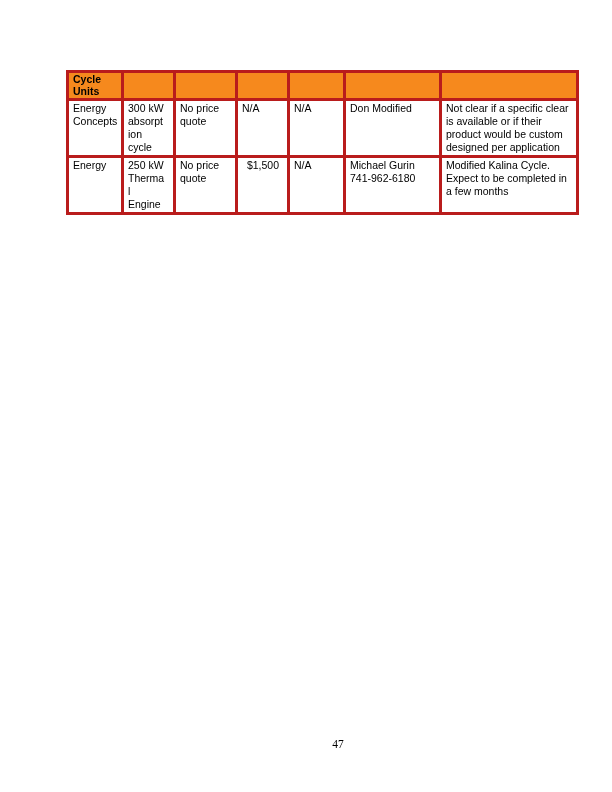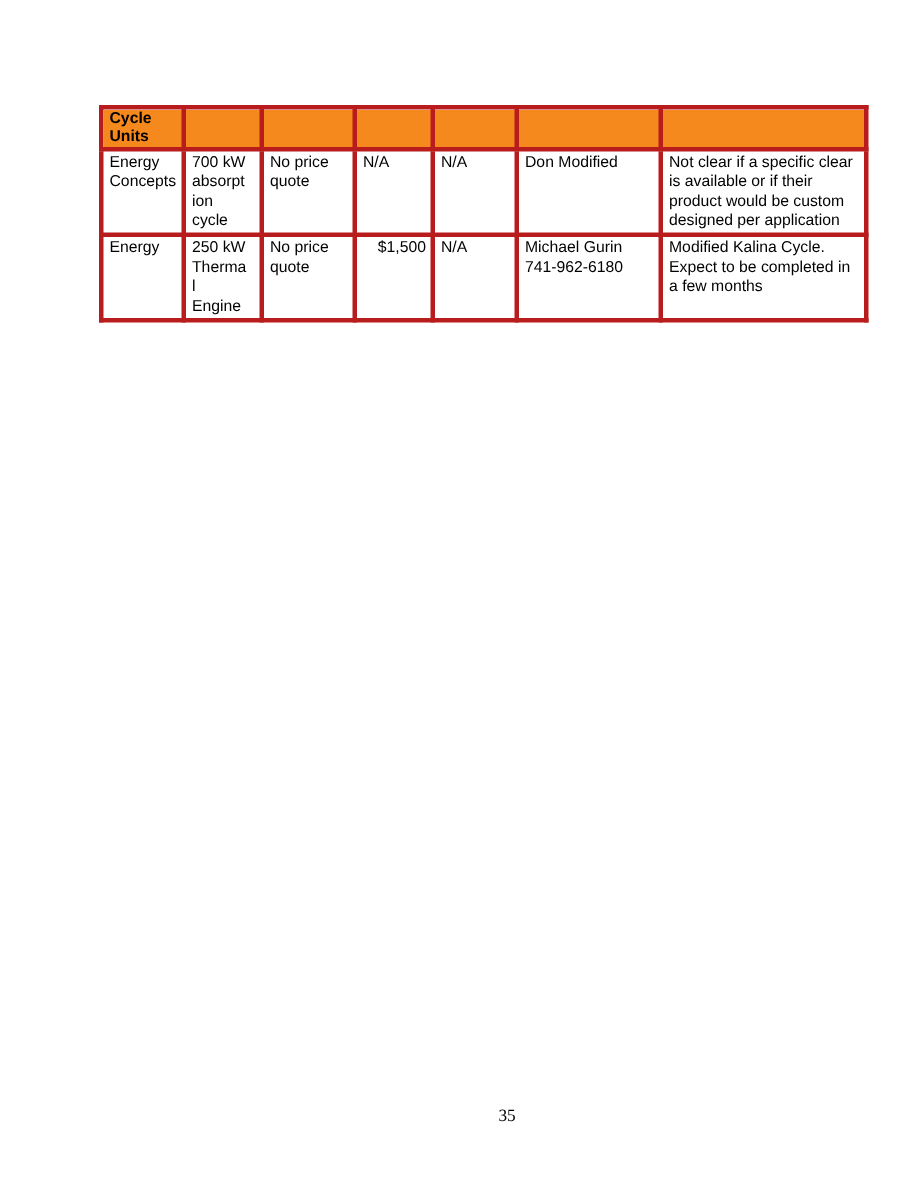--- a/index.html
+++ b/index.html
@@ -37,21 +37,21 @@
   tr.header-row td {
     background: #F6891D;
     font-weight: bold;
     height: 21px;
     line-height: 11.5px;
     padding-top: 1px;
   }
   tr.body-row-1 { height: 55px; }
   tr.body-row-2 { height: 54px; }
   td.pre { white-space: pre-line; }
-  td.right { text-align: right; margin-top: 30px; }
+  td.right { text-align: center; margin-top: 30px; }
   td.serif {
     font-family: "Liberation Serif", serif;
     font-size: 11px;
     line-height: 13px;
   }
   .page-number {
     position: absolute;
     top: 738px;
     left: 338px;
     transform: translateX(-50%);
@@ -81,21 +81,21 @@
 Units</td>
         <td></td>
         <td></td>
         <td></td>
         <td></td>
         <td></td>
         <td></td>
       </tr>
       <tr class="body-row-1">
         <td>Energy Concepts</td>
-        <td class="pre">700 kW
+        <td class="pre">300 kW
 absorpt
 ion
 cycle</td>
         <td>No price quote</td>
         <td>N/A</td>
         <td>N/A</td>
         <td class="pre">Don Modified</td>
         <td class="serif">Not clear if a specific clear is available or if their product would be custom designed per application</td>
       </tr>
       <tr class="body-row-2">
@@ -107,15 +107,15 @@
         <td>No price quote</td>
         <td class="right">$1,500</td>
         <td>N/A</td>
         <td class="pre">Michael Gurin
 741-962-6180</td>
         <td class="serif">Modified Kalina Cycle. Expect to be completed in a few months</td>
       </tr>
     </tbody>
   </table>
 
-  <div class="page-number">35</div>
+  <div class="page-number">47</div>
 
 </div>
 
 </body></html>

